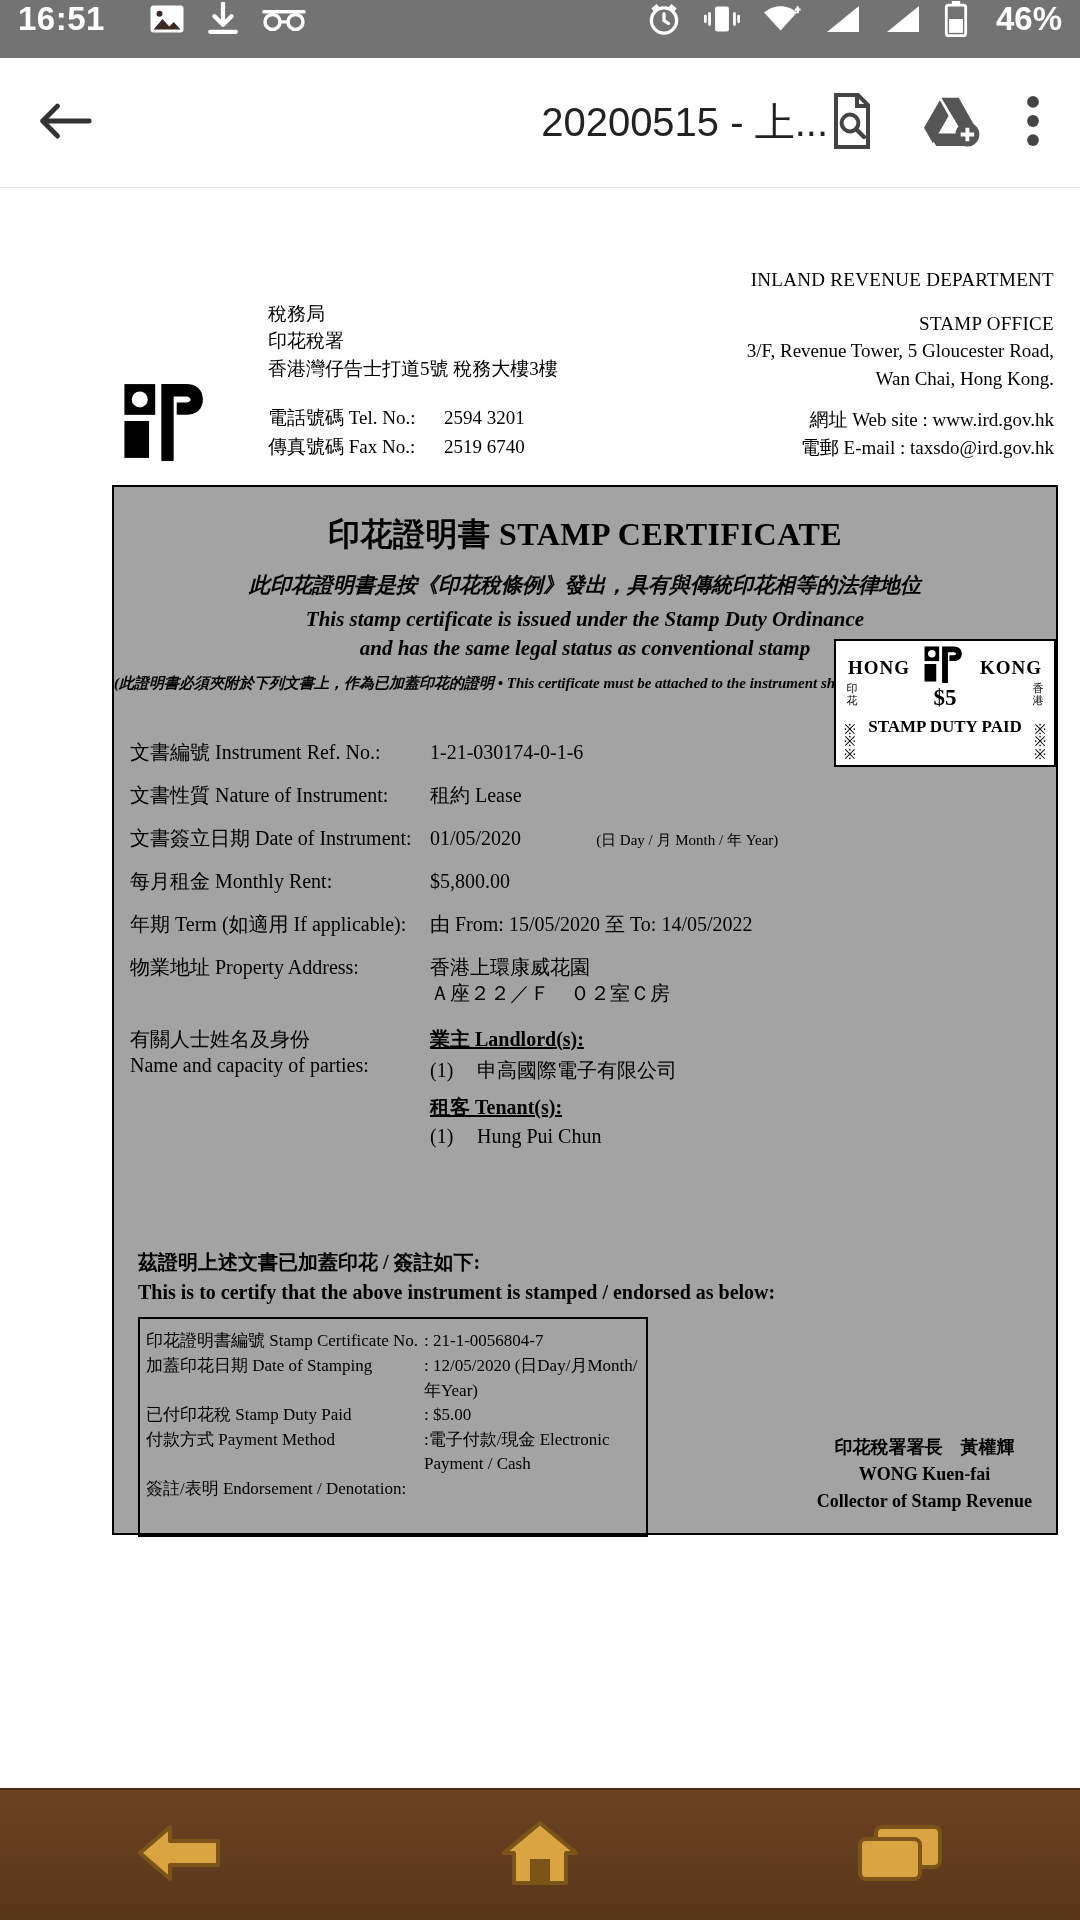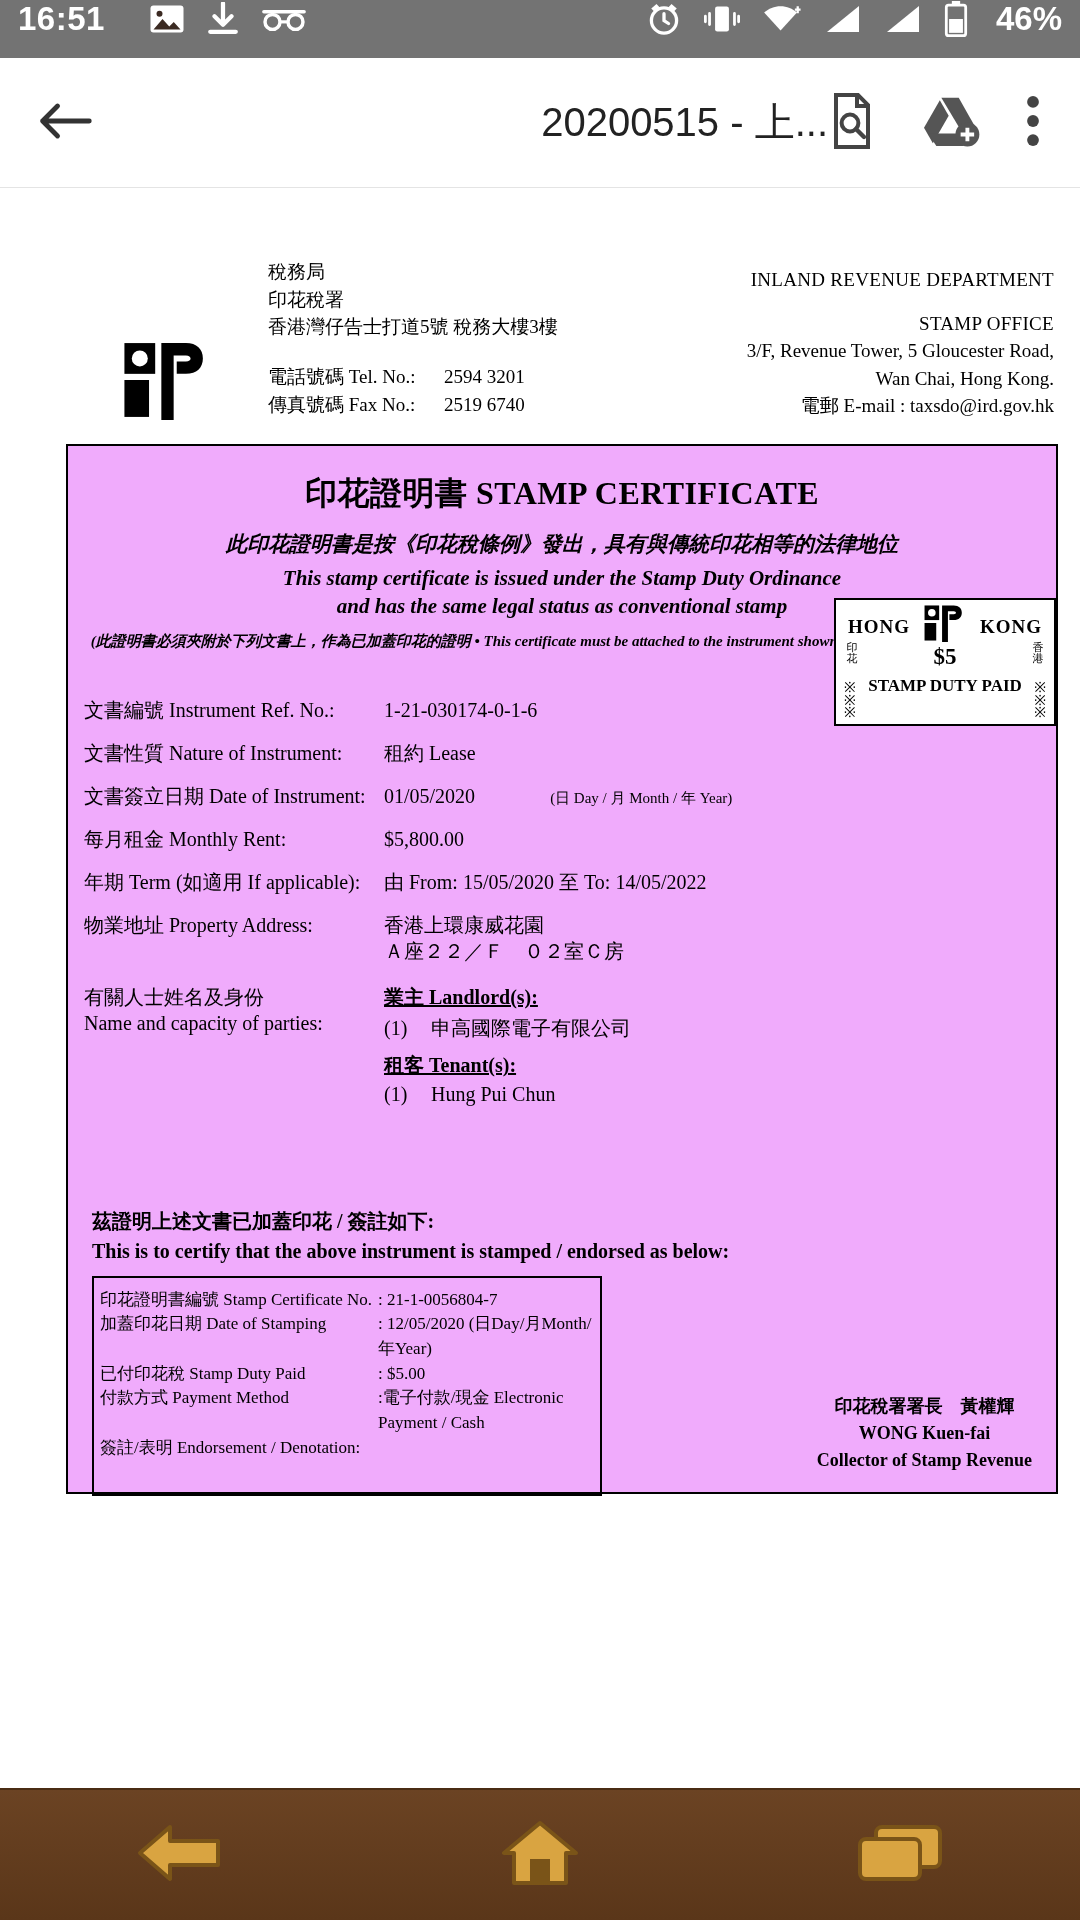--- a/index.html
+++ b/index.html
@@ -84,26 +84,26 @@
     margin-left: auto;
     text-align: right;
     font-size: 19px;
     line-height: 1.45;
     padding-right: 4px;
   }
   .lh-right .cap { letter-spacing: .3px; margin-top: 16px; }
 
   
   .cert-box {
-    margin: 24px 22px 0 66px;
+    margin: 24px 22px 0 112px;
     border: 2px solid #000;
     padding: 26px 0 18px 0;
     min-height: 1050px;
     position: relative;
-    background: #f0abfc;
+    background: #a3a3a3;
   }
   .cert-title {
     text-align: center;
     font-size: 32px;
     font-weight: bold;
     letter-spacing: .5px;
   }
   .cert-sub1 {
     text-align: center;
     font-size: 21px;
@@ -341,20 +341,21 @@
         <div class="lh-phone">
           <div><span class="lbl">電話號碼 Tel. No.:</span><span>2594 3201</span></div>
           <div><span class="lbl">傳真號碼 Fax No.:</span><span>2519 6740</span></div>
         </div>
       </div>
       <div class="lh-right">
         <div class="cap">INLAND REVENUE DEPARTMENT</div>
         <div class="cap">STAMP OFFICE</div>
         <div>3/F, Revenue Tower, 5 Gloucester Road,</div>
         <div>Wan Chai, Hong Kong.</div>
+        <div style="margin-top:14px">網址 Web site : www.ird.gov.hk</div>
         <div>電郵 E-mail : taxsdo@ird.gov.hk</div>
       </div>
     </div>
 
     <div class="cert-box">
       <div class="cert-title">印花證明書  STAMP CERTIFICATE</div>
       <div class="cert-sub1">此印花證明書是按《印花稅條例》發出，具有與傳統印花相等的法律地位</div>
       <div class="cert-sub2">This stamp certificate is issued under the Stamp Duty Ordinance</div>
       <div class="cert-sub2" style="margin-top:0">and has the same legal status as conventional stamp</div>
       <div class="cert-sub3">(此證明書必須夾附於下列文書上，作為已加蓋印花的證明 • This certificate must be attached to the instrument shown below as evidence of stamping)</div>

